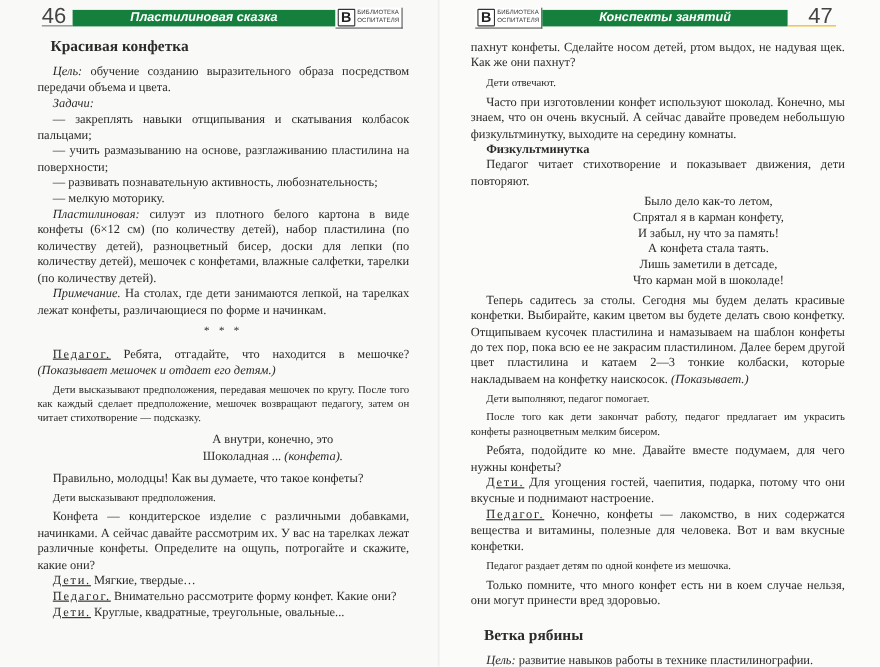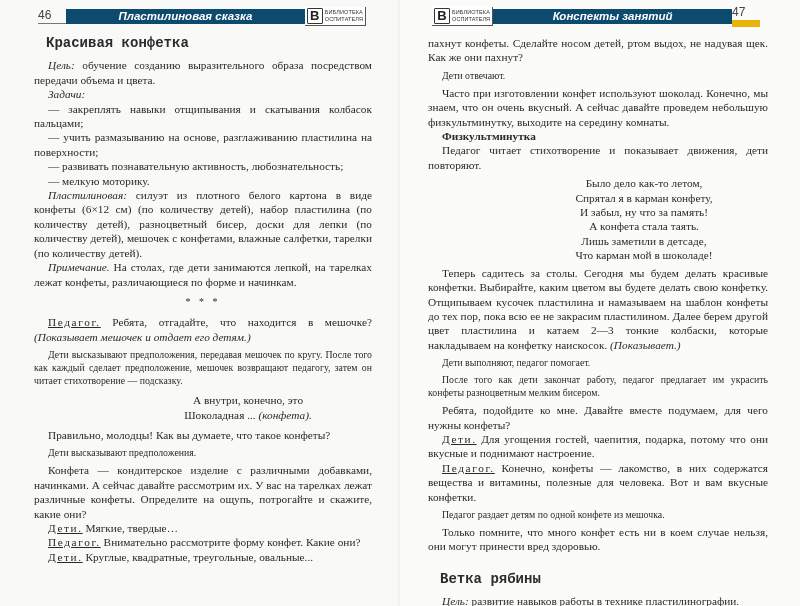--- a/index.html
+++ b/index.html
@@ -14,42 +14,42 @@
   .page { position: absolute; top: 0; height: 606px; box-sizing: border-box; }
   .page.left { left: 0; width: 400px; background: #f9f9f8; }
   .page.right { left: 400px; width: 400px; background: #fbfbfa; }
   .gutter { position: absolute; left: 398px; top: 0; width: 4px; height: 606px;
     background: linear-gradient(to right, #ececec, #f6f6f6, #ececec); }
 
   
   .rh { position: absolute; top: 8px; height: 16px; display: flex; align-items: center; }
   .left .rh { left: 38px; width: 328px; }
   .right .rh { left: 32px; width: 328px; }
-  .folio { font-family: "Liberation Sans", sans-serif; font-size: 12px; color: #444; width: 28px; }
+  .folio { font-family: "Liberation Sans", sans-serif; font-size: 20px; color: #444; width: 28px; }
   .left .folio { border-bottom: 1px solid #777; height: 15px; line-height: 15px; }
-  .right .folio { text-align: left; border-bottom: 7px solid #eab308; height: 15px; line-height: 15px; }
+  .right .folio { text-align: center; border-bottom: 1px solid #eab308; height: 15px; line-height: 15px; padding-left: 16px; }
   .bar {
-    flex: 1; height: 15px; background: #0c4a6e;
+    flex: 1; height: 15px; background: #15803d;
     color: #fff; font-family: "Liberation Sans", sans-serif; font-weight: bold; font-style: italic;
     font-size: 11.5px; text-align: center; line-height: 15px;
   }
   .logo { display: flex; align-items: center; height: 18px; border-bottom: 1px solid #555; border-right: 1px solid #555; padding-right: 2px; background:#fff; }
   .logo-b {
     width: 14px; height: 14px; border: 1.5px solid #333; border-radius: 1px;
     font-family: "Liberation Sans", sans-serif; font-weight: bold; font-size: 13px;
     line-height: 14px; text-align: center; color: #222; margin: 0 2px;
   }
   .logo-t { font-family: "Liberation Sans", sans-serif; font-size: 5.5px; line-height: 6.5px; color: #333; letter-spacing: 0.1px; }
   .logo-t div { white-space: nowrap; }
 
   .body { position: absolute; top: 36px; font-size: 11.3px; line-height: 14.4px; }
   .left .body { left: 34px; width: 338px; }
   .right .body { left: 28px; width: 340px; top: 36px; }
 
-  h2.title { font-family: Liberation Mono, monospace; font-size: 14px; font-weight: bold; margin: 0 0 8px 0; padding-left: 12px; color: #2b2b2b; }
+  h2.title { font-family: Liberation Serif, serif; font-size: 14px; font-weight: bold; margin: 0 0 8px 0; padding-left: 12px; color: #2b2b2b; }
   p { margin: 0; text-align: justify; text-indent: 14px; }
   p.noind { text-indent: 0; }
   p.small { font-size: 9.8px; line-height: 13px; margin: 4px 0 4px 0; }
   .lbl { font-style: italic; }
   .spaced { letter-spacing: 1.6px; text-decoration: underline; }
   .it { font-style: italic; }
   .stars { text-align: center; margin: 6px 0 6px 0; letter-spacing: 3px; font-size: 10px; }
   .poem { margin: 6px 0 6px 90px; text-align: center; }
   .right .poem { margin: 4px 0 3px 92px; }
   .poem div { white-space: nowrap; }

